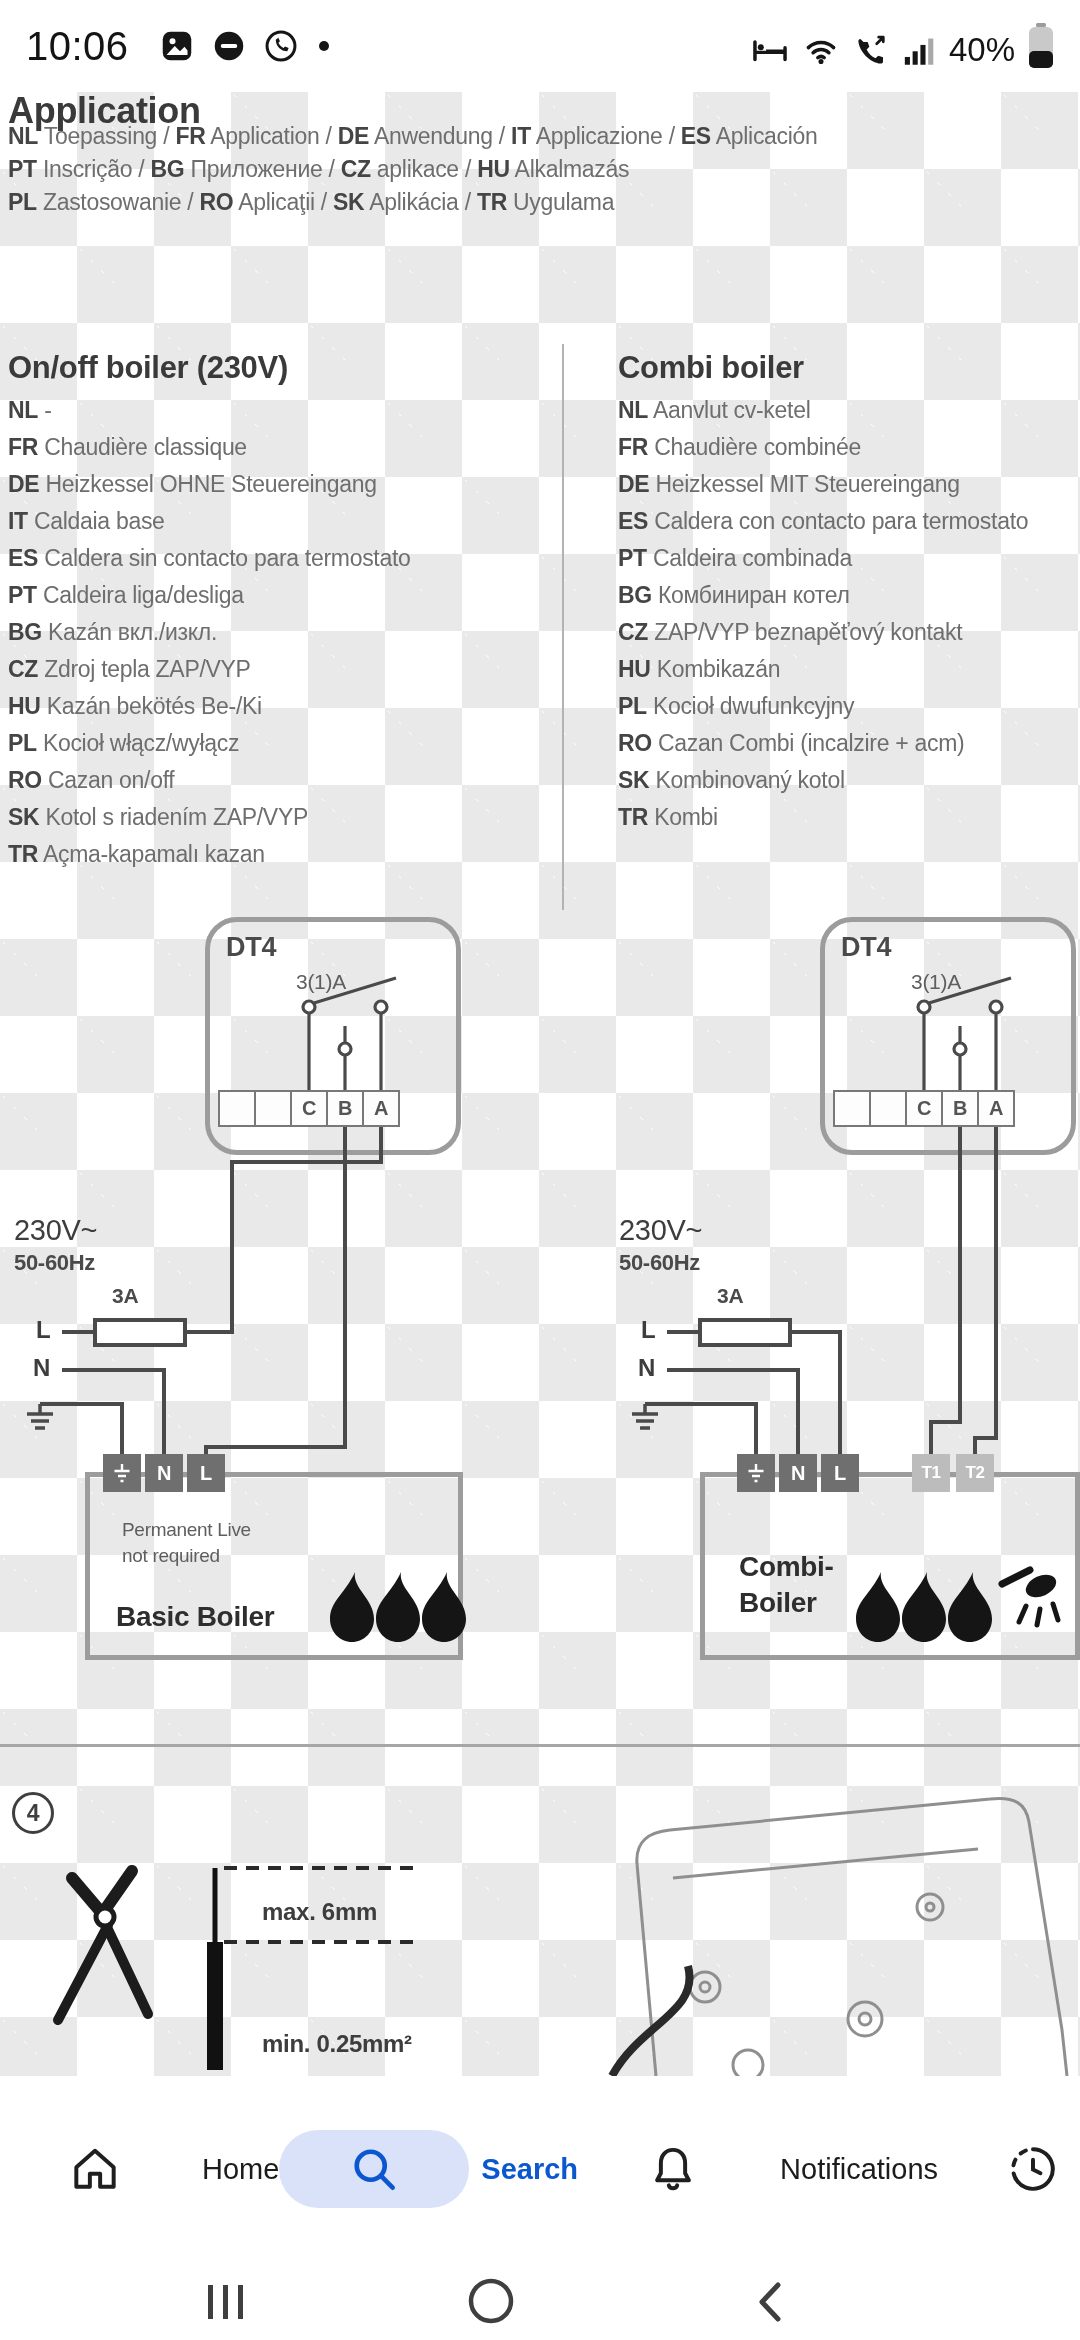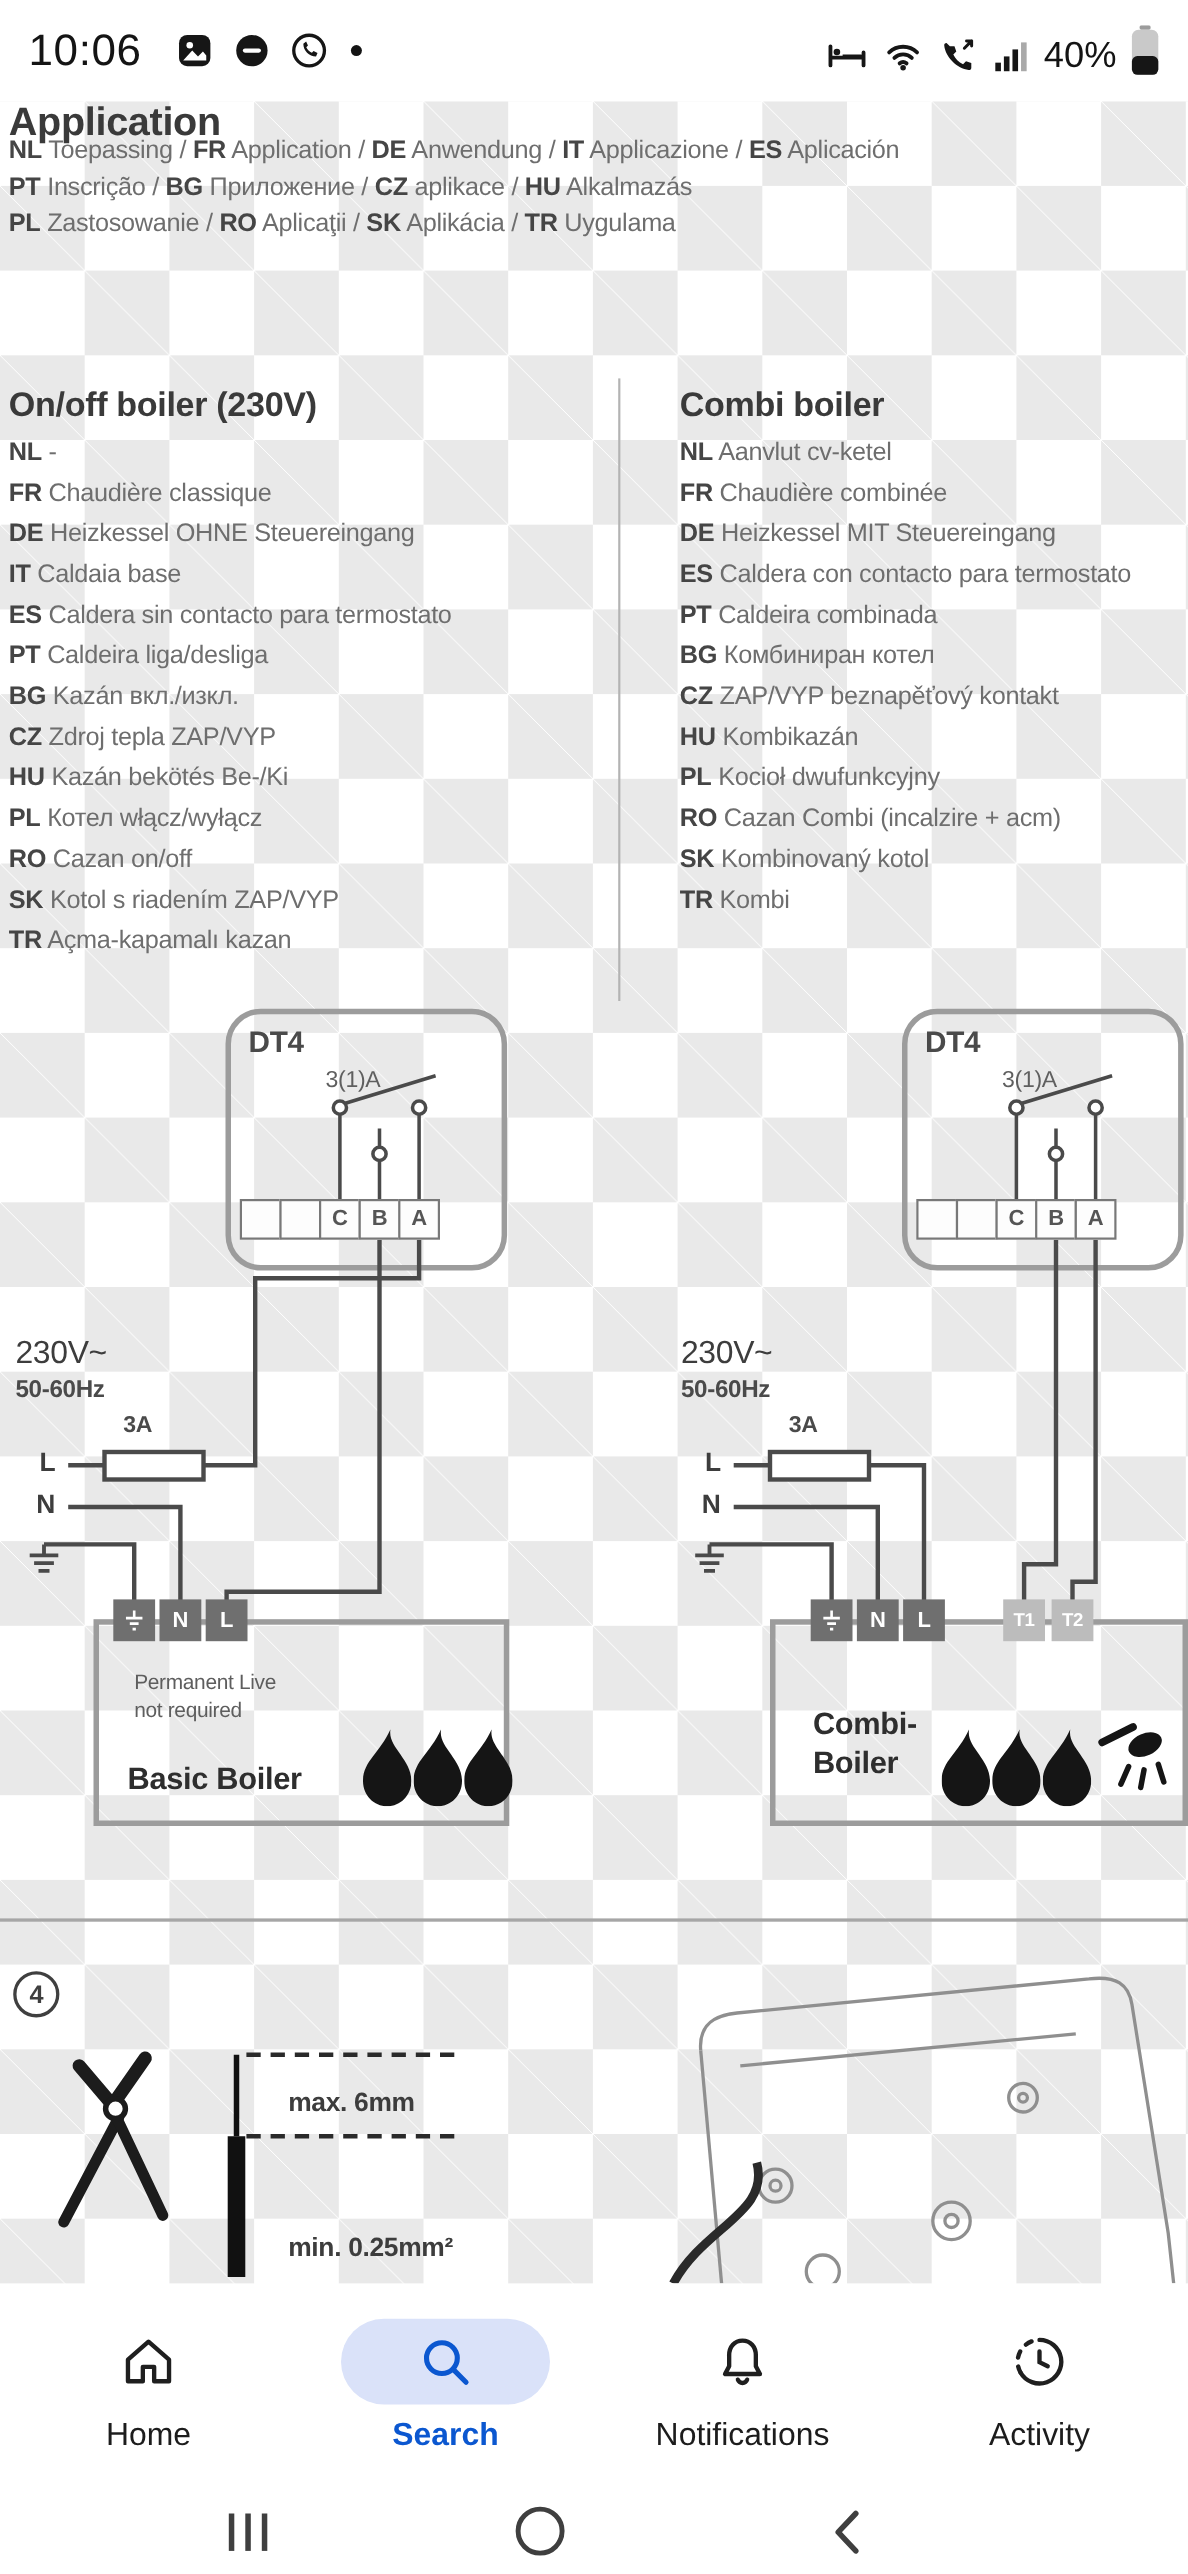--- a/index.html
+++ b/index.html
@@ -51,21 +51,21 @@
   .term{width:38px;height:38px;display:flex;align-items:center;justify-content:center;
     font-size:20px;font-weight:bold;color:#fff}
   .term.dark{background:#6f6f6f}
   .term.light{background:#bcbcbc;font-size:17px}
   .stepnum{width:42px;height:42px;border:3px solid #3f3f3f;border-radius:50%;
     display:flex;align-items:center;justify-content:center;font-size:23px;font-weight:bold;color:#3f3f3f}
   .wirelabel{font-size:24px;font-weight:bold;color:#3d3d3d}
 
   
   .bottomnav{position:absolute;left:0;top:2076px;width:1080px;height:186px;background:#fff;display:flex;z-index:5}
-  .nav-item{flex:1;display:flex;flex-direction:column;align-items:center;justify-content:center;gap:12px;cursor:pointer}
+  .nav-item{flex:1;display:flex;flex-direction:row;align-items:center;justify-content:center;gap:12px;cursor:pointer}
   .nav-pill{width:190px;height:78px;border-radius:39px;display:flex;align-items:center;justify-content:center}
   .nav-item.active .nav-pill{background:#dae2f9}
   .nav-label{font-size:29px;color:#1c1c1c}
   .nav-item.active .nav-label{color:#0b57d0;font-weight:bold}
 
   
   .gesturebar{position:absolute;left:0;top:2262px;width:1080px;height:78px;background:#fff;z-index:5}
   .gesturebar>*{position:absolute}
 </style>
 </head>
@@ -136,21 +136,21 @@
     <div class="collist" style="left:8px;top:300px;width:548px">
         <div class="lrow"><b class="code">NL</b> <span class="val">-</span></div>
         <div class="lrow"><b class="code">FR</b> <span class="val">Chaudière classique</span></div>
         <div class="lrow"><b class="code">DE</b> <span class="val">Heizkessel OHNE Steuereingang</span></div>
         <div class="lrow"><b class="code">IT</b> <span class="val">Caldaia base</span></div>
         <div class="lrow"><b class="code">ES</b> <span class="val">Caldera sin contacto para termostato</span></div>
         <div class="lrow"><b class="code">PT</b> <span class="val">Caldeira liga/desliga</span></div>
         <div class="lrow"><b class="code">BG</b> <span class="val">Kazán вкл./изкл.</span></div>
         <div class="lrow"><b class="code">CZ</b> <span class="val">Zdroj tepla ZAP/VYP</span></div>
         <div class="lrow"><b class="code">HU</b> <span class="val">Kazán bekötés Be-/Ki</span></div>
-        <div class="lrow"><b class="code">PL</b> <span class="val">Котел włącz/wyłącz</span></div>
+        <div class="lrow"><b class="code">PL</b> <span class="val">Kocioł włącz/wyłącz</span></div>
         <div class="lrow"><b class="code">RO</b> <span class="val">Cazan on/off</span></div>
         <div class="lrow"><b class="code">SK</b> <span class="val">Kotol s riadením ZAP/VYP</span></div>
         <div class="lrow"><b class="code">TR</b> <span class="val">Açma-kapamalı kazan</span></div>
       </div>
     <div class="collist" style="left:618px;top:300px;width:462px">
         <div class="lrow"><b class="code">NL</b> <span class="val">Aanvlut cv-ketel</span></div>
         <div class="lrow"><b class="code">FR</b> <span class="val">Chaudière combinée</span></div>
         <div class="lrow"><b class="code">DE</b> <span class="val">Heizkessel MIT Steuereingang</span></div>
         <div class="lrow"><b class="code">ES</b> <span class="val">Caldera con contacto para termostato</span></div>
         <div class="lrow"><b class="code">PT</b> <span class="val">Caldeira combinada</span></div>

